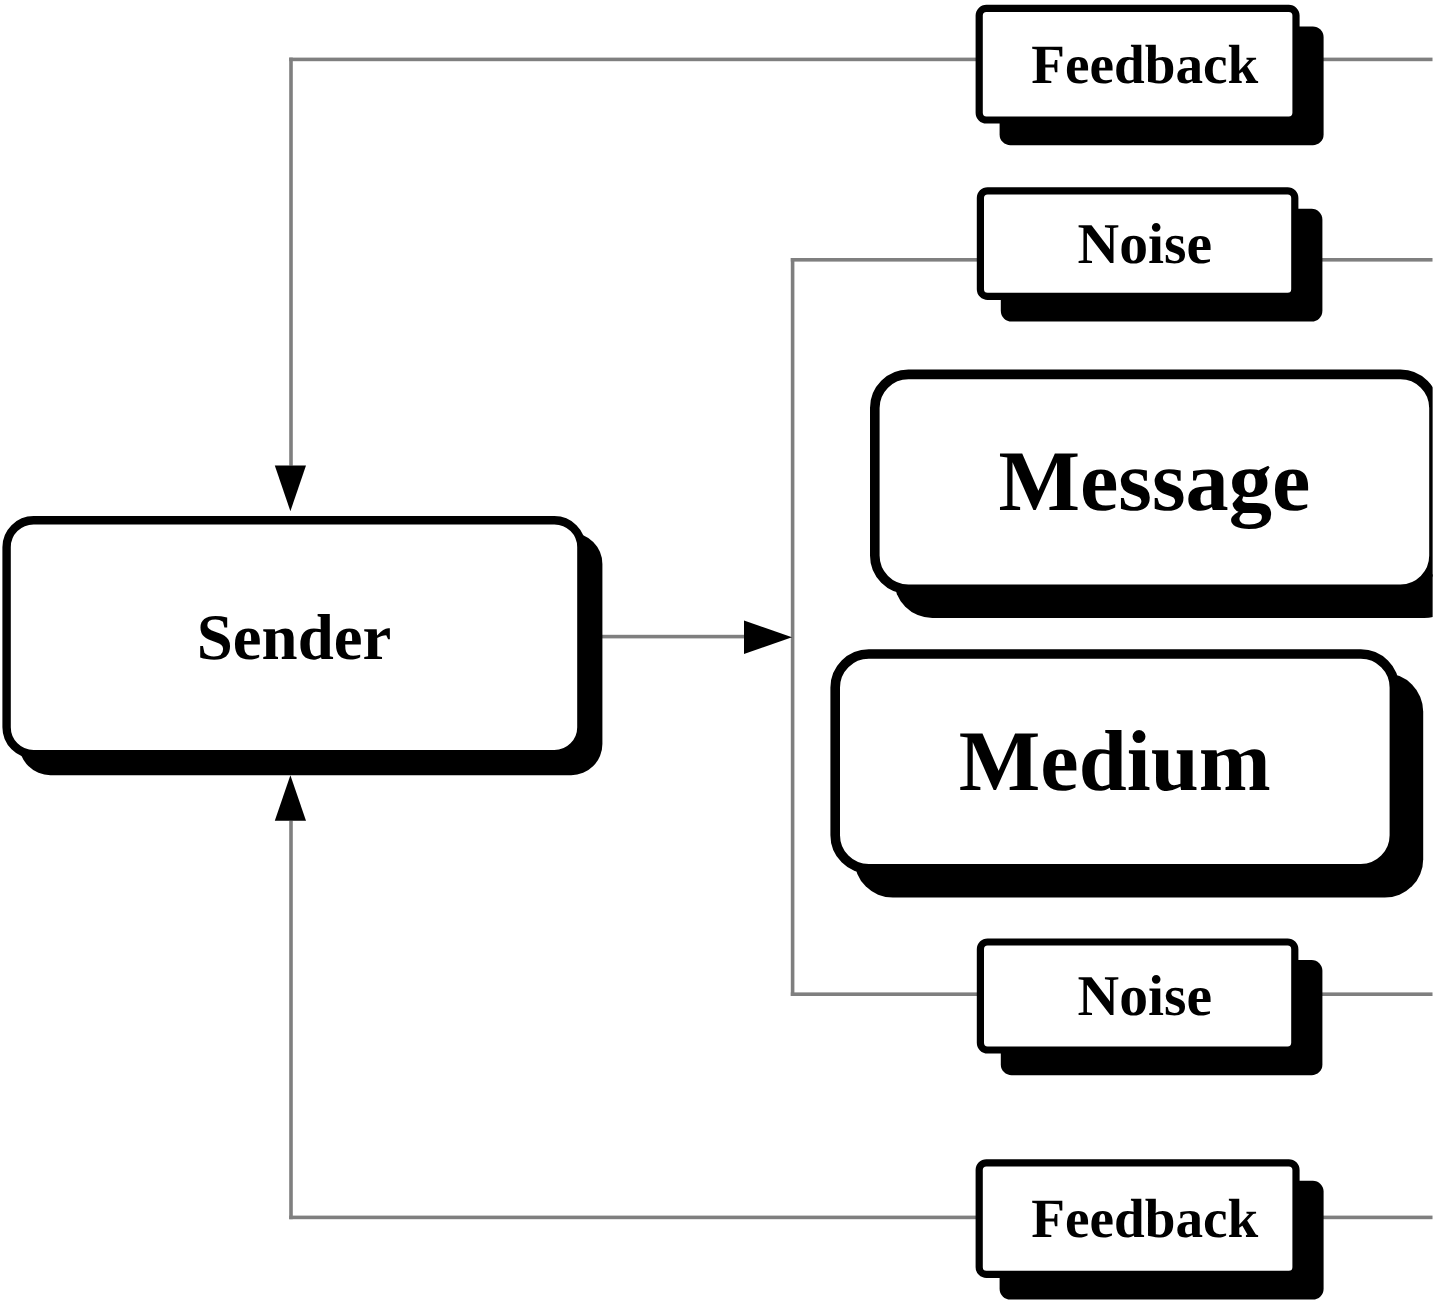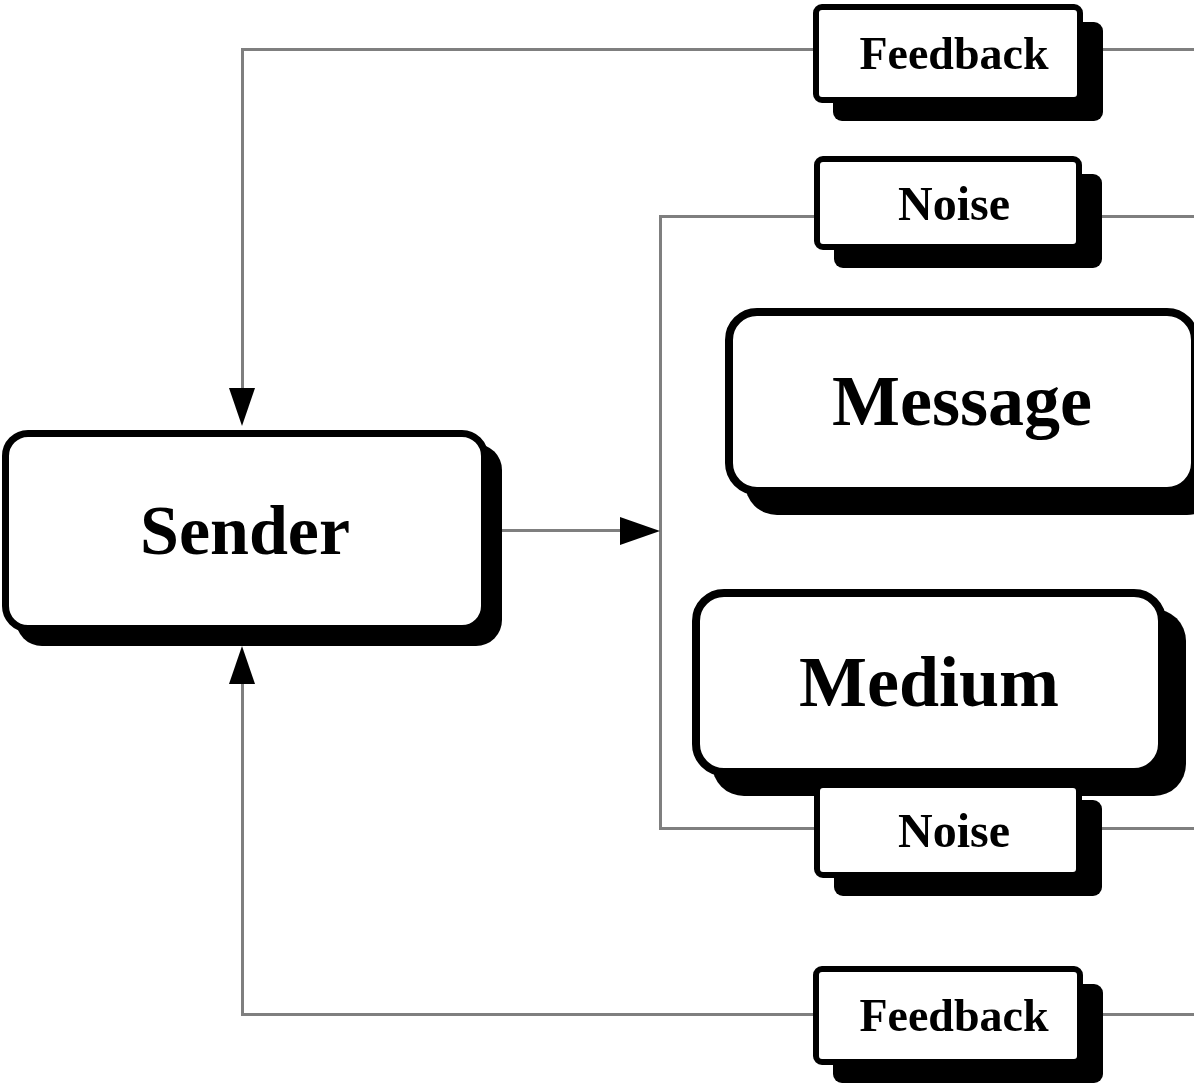--- a/index.html
+++ b/index.html
@@ -44,24 +44,24 @@
   .node.big {
     border-width: 8px;
     border-radius: 32px;
     box-shadow: 20px 20px 0 0 var(--shadow);
     font-size: 72px;
   }
   .node.sender {
     left: 2px; top: 430px; width: 486px; height: 202px;
     border-width: 7px; border-radius: 26px;
     box-shadow: 14px 14px 0 0 var(--shadow);
-    font-size: 70px;
+    font-size: 54px;
   }
   .node.message { left: 725px; top: 308px; width: 474px; height: 187px; }
-  .node.medium  { left: 692px; top: 541px; width: 474px; height: 187px; margin-top: 48px; }
+  .node.medium  { left: 692px; top: 541px; width: 474px; height: 187px; }
   .node.small {
     border-width: 6px;
     border-radius: 9px;
     box-shadow: 20px 18px 0 0 var(--shadow);
     padding-left: 12px;
   }
   .node.noise-top      { left: 814px; top: 156px; width: 268px; height: 94px; font-size: 48px; }
   .node.noise-bottom   { left: 814px; top: 782px; width: 268px; height: 96px; font-size: 48px; }
   .node.feedback-top   { left: 813px; top: 4px;   width: 270px; height: 99px; font-size: 46px; }
   .node.feedback-bottom{ left: 813px; top: 966px; width: 270px; height: 99px; font-size: 46px; }

